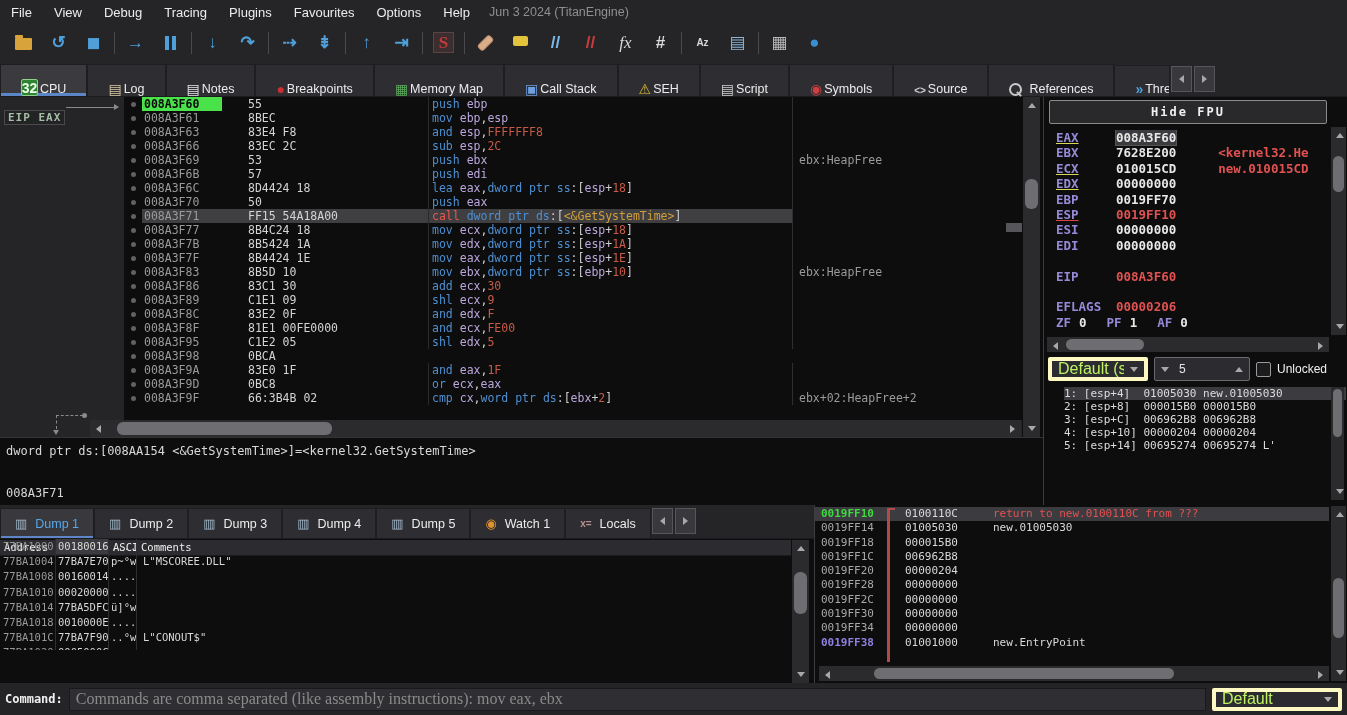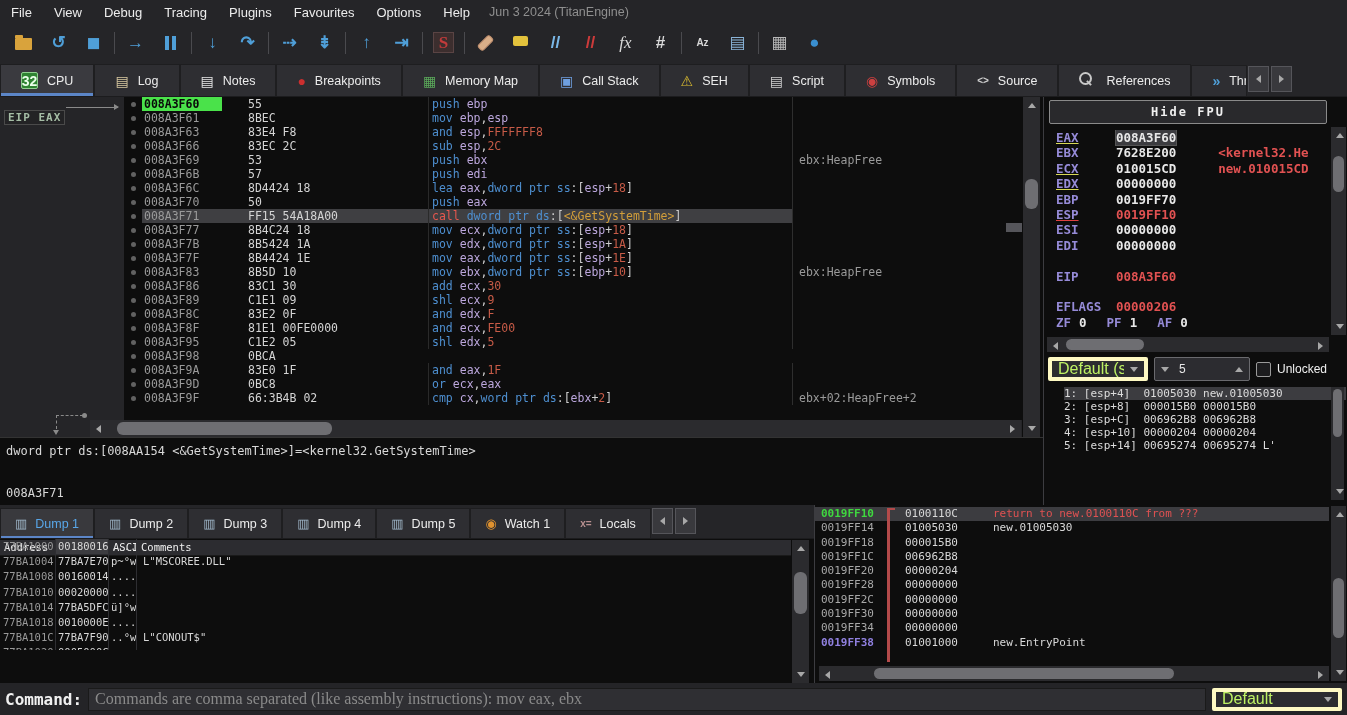--- a/index.html
+++ b/index.html
@@ -26,21 +26,21 @@
   .icon-bubble{width:15px;height:10px;background:#e3c23c;border-radius:2px;position:relative;margin-top:-3px}
   .icon-bubble::after{content:"";position:absolute;left:3px;bottom:-4px;border:4px solid transparent;border-top-color:#e3c23c;border-left-width:2px;border-right-width:2px}
   .icon-chip{width:15px;height:15px;background:#2f8432;border:1px solid #8fd08f;border-radius:2px;color:#eaffea;font-size:8px;font-weight:bold}
   .icon-magnifier{width:9px;height:9px;border:2px solid #c9c9c9;border-radius:50%;position:relative;margin:-4px 5px 0 0}
   .icon-magnifier::after{content:"";position:absolute;width:6px;height:2px;background:#c9c9c9;transform:rotate(45deg);left:5px;top:8px}
   .icon-sm{font-size:10px !important;font-weight:bold}
   .icon-it{font-style:italic;font-family:"Liberation Serif",serif}
 
   
   .maintabs{position:absolute;top:61px;left:0;width:100%;height:36px;display:flex;align-items:flex-end;border-bottom:1px solid #1c1c1e;box-sizing:border-box}
-  .tab{height:31px;display:flex;align-items:center;gap:9px;padding:0 20px;background:#2e2e32;border:1px solid #1e1e20;border-bottom:none;font-size:12.5px;color:#ececec;white-space:nowrap;flex:none}
+  .tab{height:31px;display:flex;align-items:flex-end;gap:2px;padding:0 20px;background:#2e2e32;border:1px solid #1e1e20;border-bottom:none;font-size:12.5px;color:#ececec;white-space:nowrap;flex:none}
   .tab .icon{font-size:14px}
   .tab.sel{background:#3a3a3f;box-shadow:inset 0 -3px 0 #5c86c8}
   .tab.clipped{width:56px;padding-right:0;overflow:hidden;box-sizing:border-box}
   .tabscroll{width:19px;height:24px;background:#39393d;border:1px solid #55555a;display:flex;align-items:center;justify-content:center;margin:0 1px 4px;flex:none}
   .tabscroll:first-of-type{margin-left:auto}
 
   
   .tri{width:0;height:0;display:inline-block}
   .tri-up{border-left:4px solid transparent;border-right:4px solid transparent;border-bottom:5px solid #a8a8a8}
   .tri-down{border-left:4px solid transparent;border-right:4px solid transparent;border-top:5px solid #a8a8a8}
@@ -163,21 +163,21 @@
   .scol.v{width:74px;color:#d8d8d8;flex:none}
   .scol.c{flex:1;color:#d8d8d8;padding-left:14px}
   .scol.c.red{color:#e05252}
   .stack-bracket{position:absolute;left:72px;top:3px;width:3px;height:154px;background:#b34a4a}
   .stack-bracket::after{content:"";position:absolute;left:3px;top:0;width:5px;height:2px;background:#b34a4a}
   .stack-sbh{position:absolute;left:4px;top:161px;width:510px;height:15px}
   .stack-sbv{position:absolute;right:1px;top:1px;width:15px;height:175px}
 
   
   .commandbar{position:absolute;left:0;top:683px;width:100%;height:32px;background:#242427;display:flex;align-items:center;padding:0 5px;box-sizing:border-box;gap:6px}
-  .cmd-label{font-family:"DejaVu Sans Mono",monospace;font-size:16px;color:#f0f0f0;font-weight:bold;flex:none}
+  .cmd-label{font-family:"DejaVu Sans Mono",monospace;font-size:12px;color:#f0f0f0;font-weight:bold;flex:none}
   .cmd-input{flex:1;height:21px;background:#2f2f33;border:1px solid #1a1a1a;color:#d0d0d0;font-family:Liberation Serif, serif;font-size:16px;padding:0 6px;outline:none}
   .cmd-input::placeholder{color:#8a8a8a}
   .profile-combo{width:130px;height:23px;justify-content:space-between;flex:none}
 </style>
 </head>
 <body>
 
 <div class="app">
 
   <div class="menubar">

